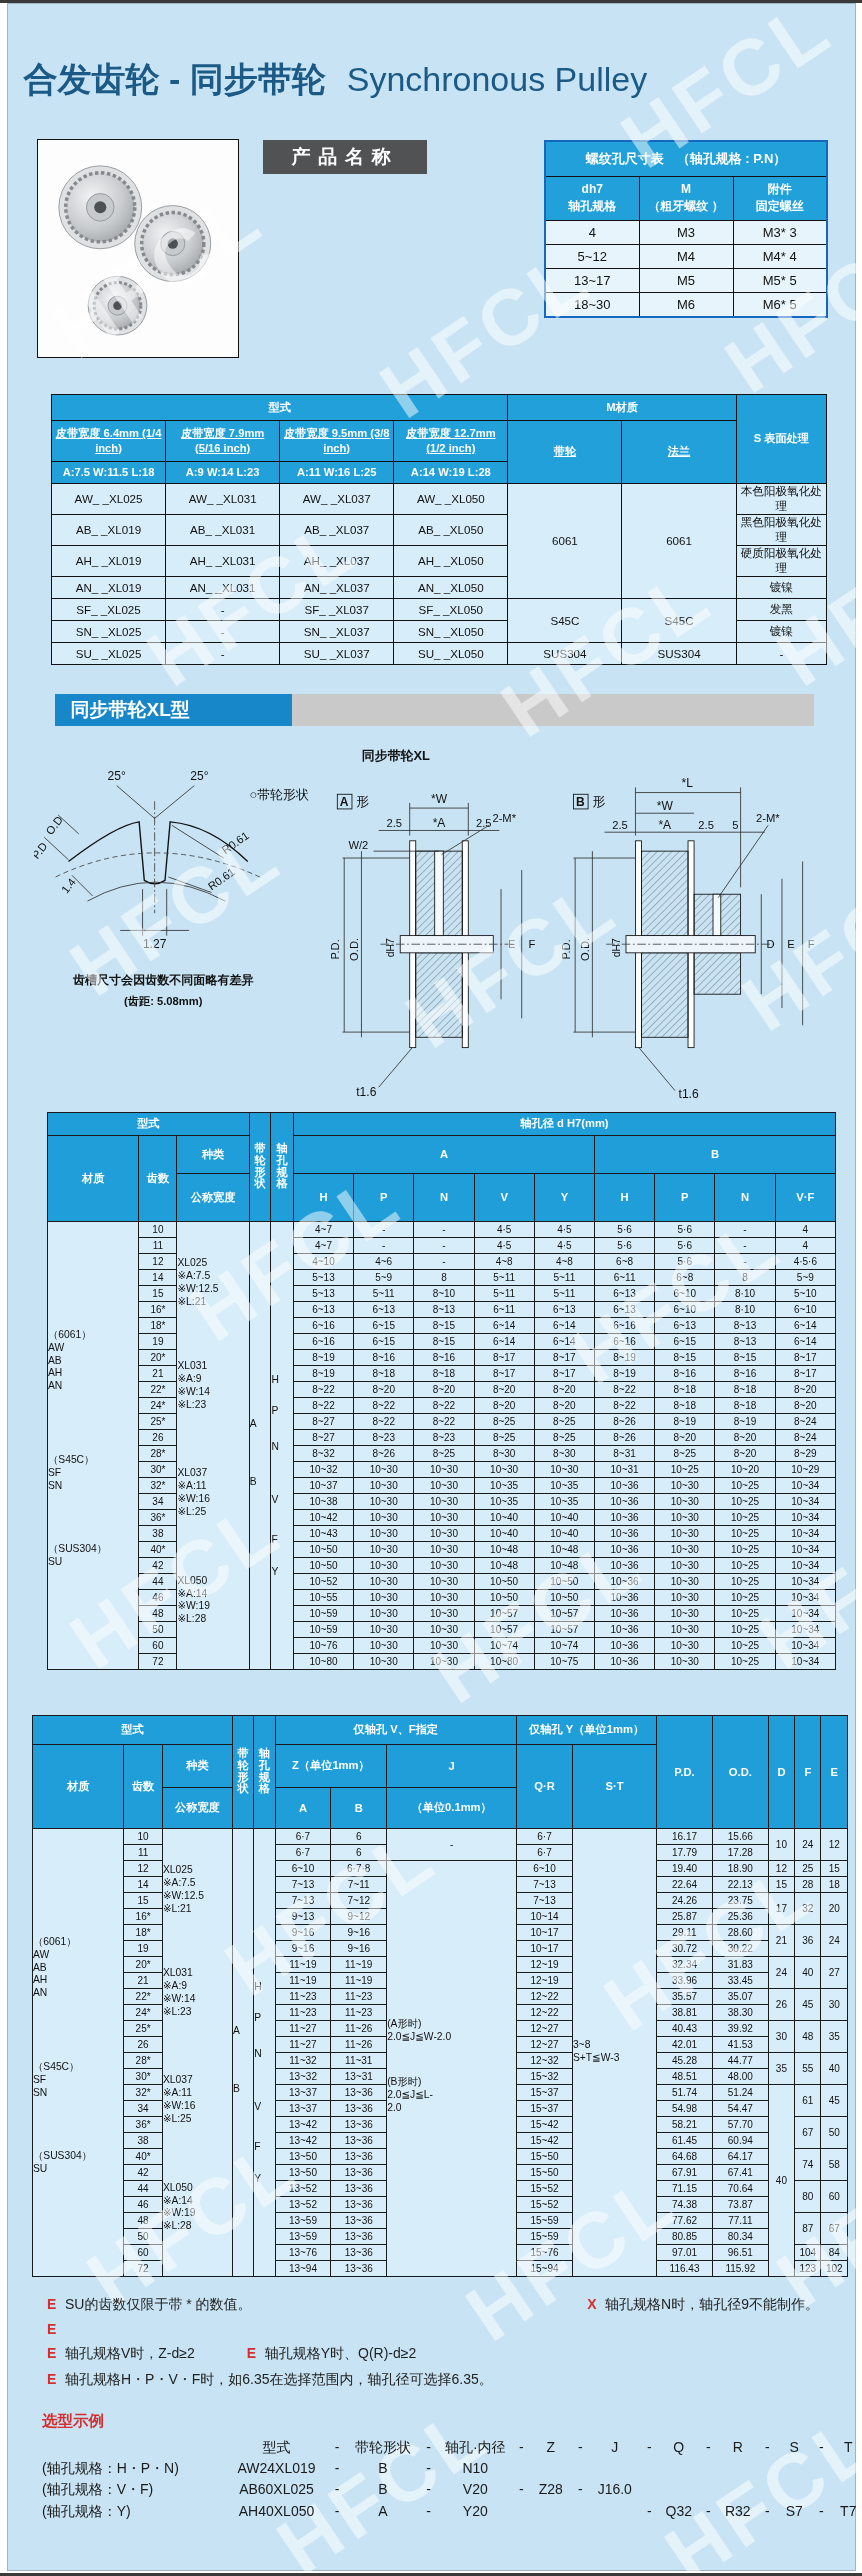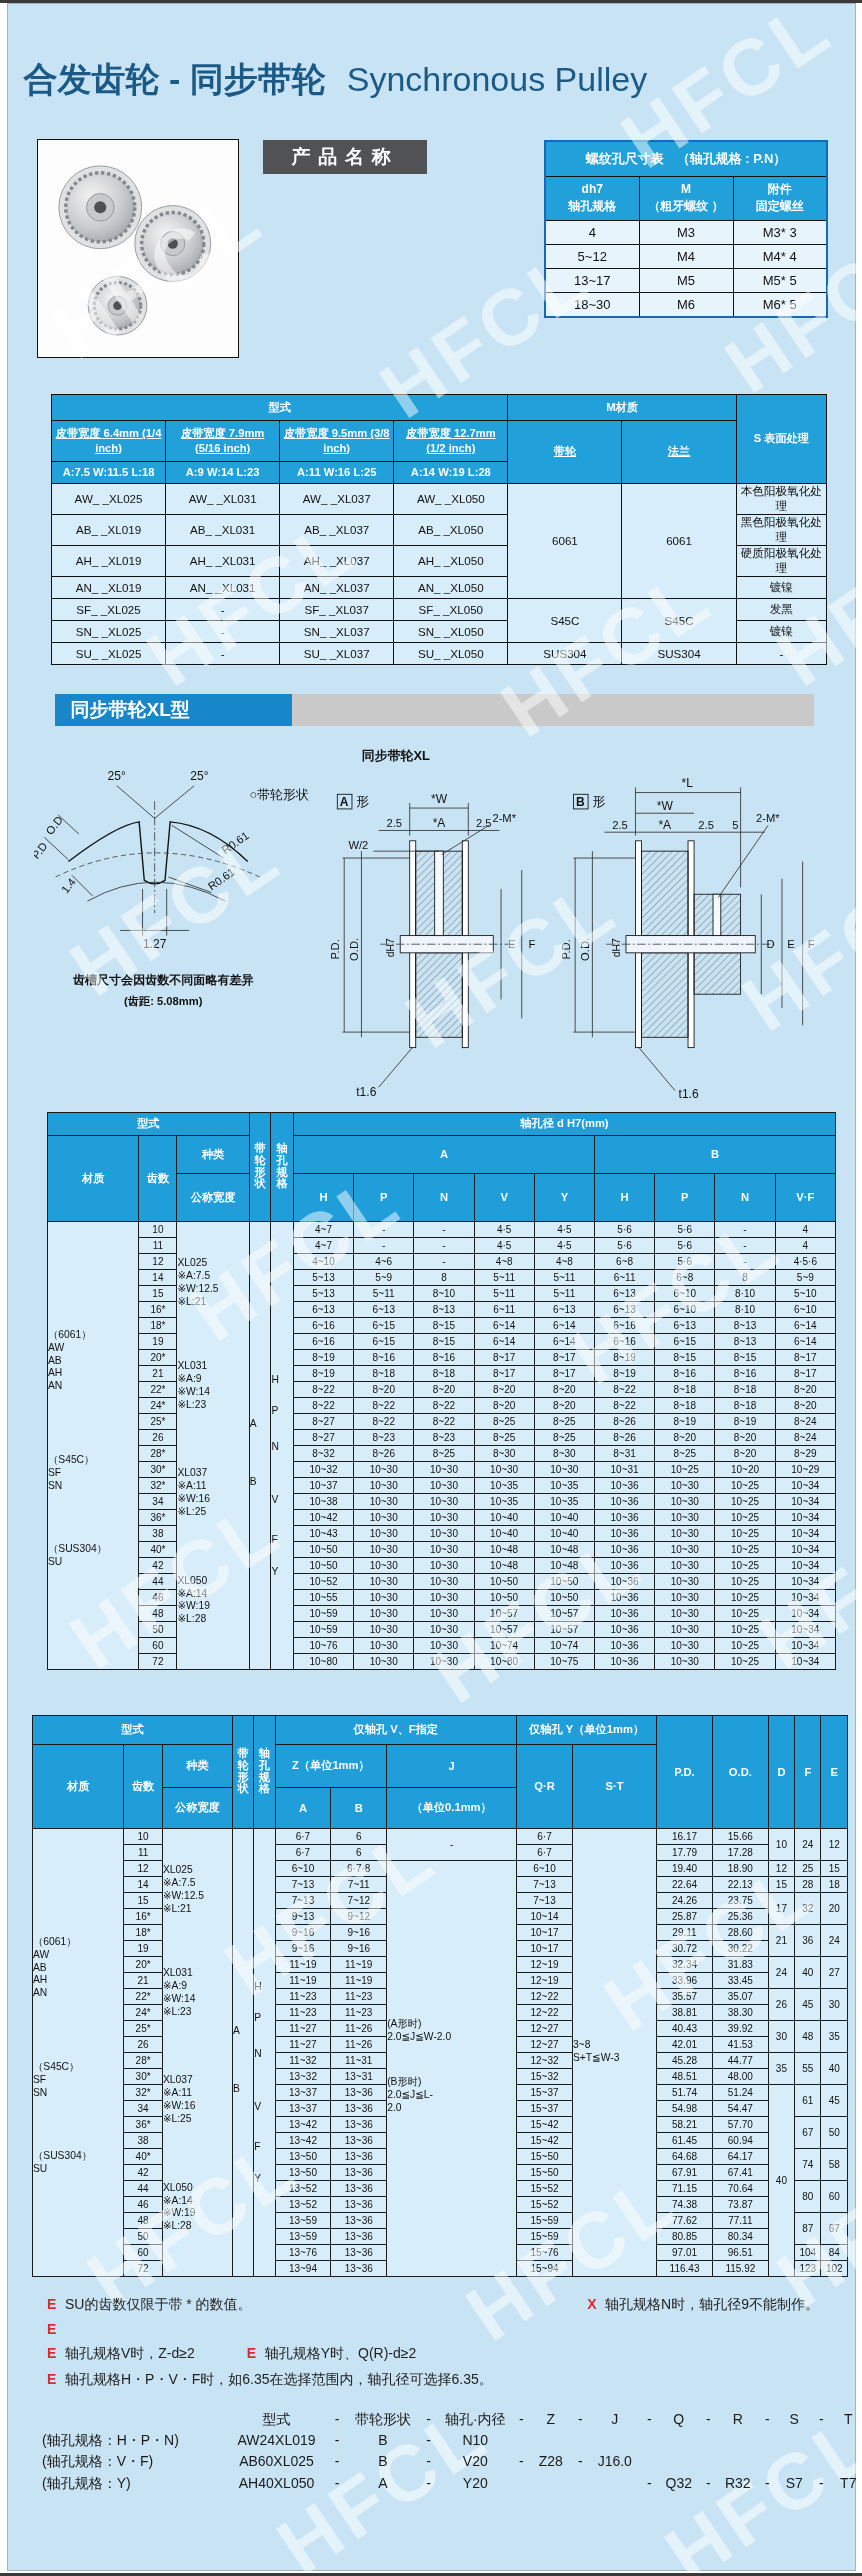--- a/index.html
+++ b/index.html
@@ -1255,20 +1255,21 @@
         <span>轴孔规格Y时、Q(R)-d≥2</span>
       </span>
     </div>
     <div class="line">
       <span class="mark">E</span>
       <span>轴孔规格H・P・V・F时，如6.35在选择范围内，轴孔径可选择6.35。</span>
     </div>
   </div>
 
   <div class="selection">
+    <div class="stitle">选型示例</div>
     <div class="selgrid">
         <div class="l"></div>
         <div class="c">型式</div>
         <div class="c">-</div>
         <div class="c">带轮形状</div>
         <div class="c">-</div>
         <div class="c">轴孔·内径</div>
         <div class="c">-</div>
         <div class="c">Z</div>
         <div class="c">-</div>

